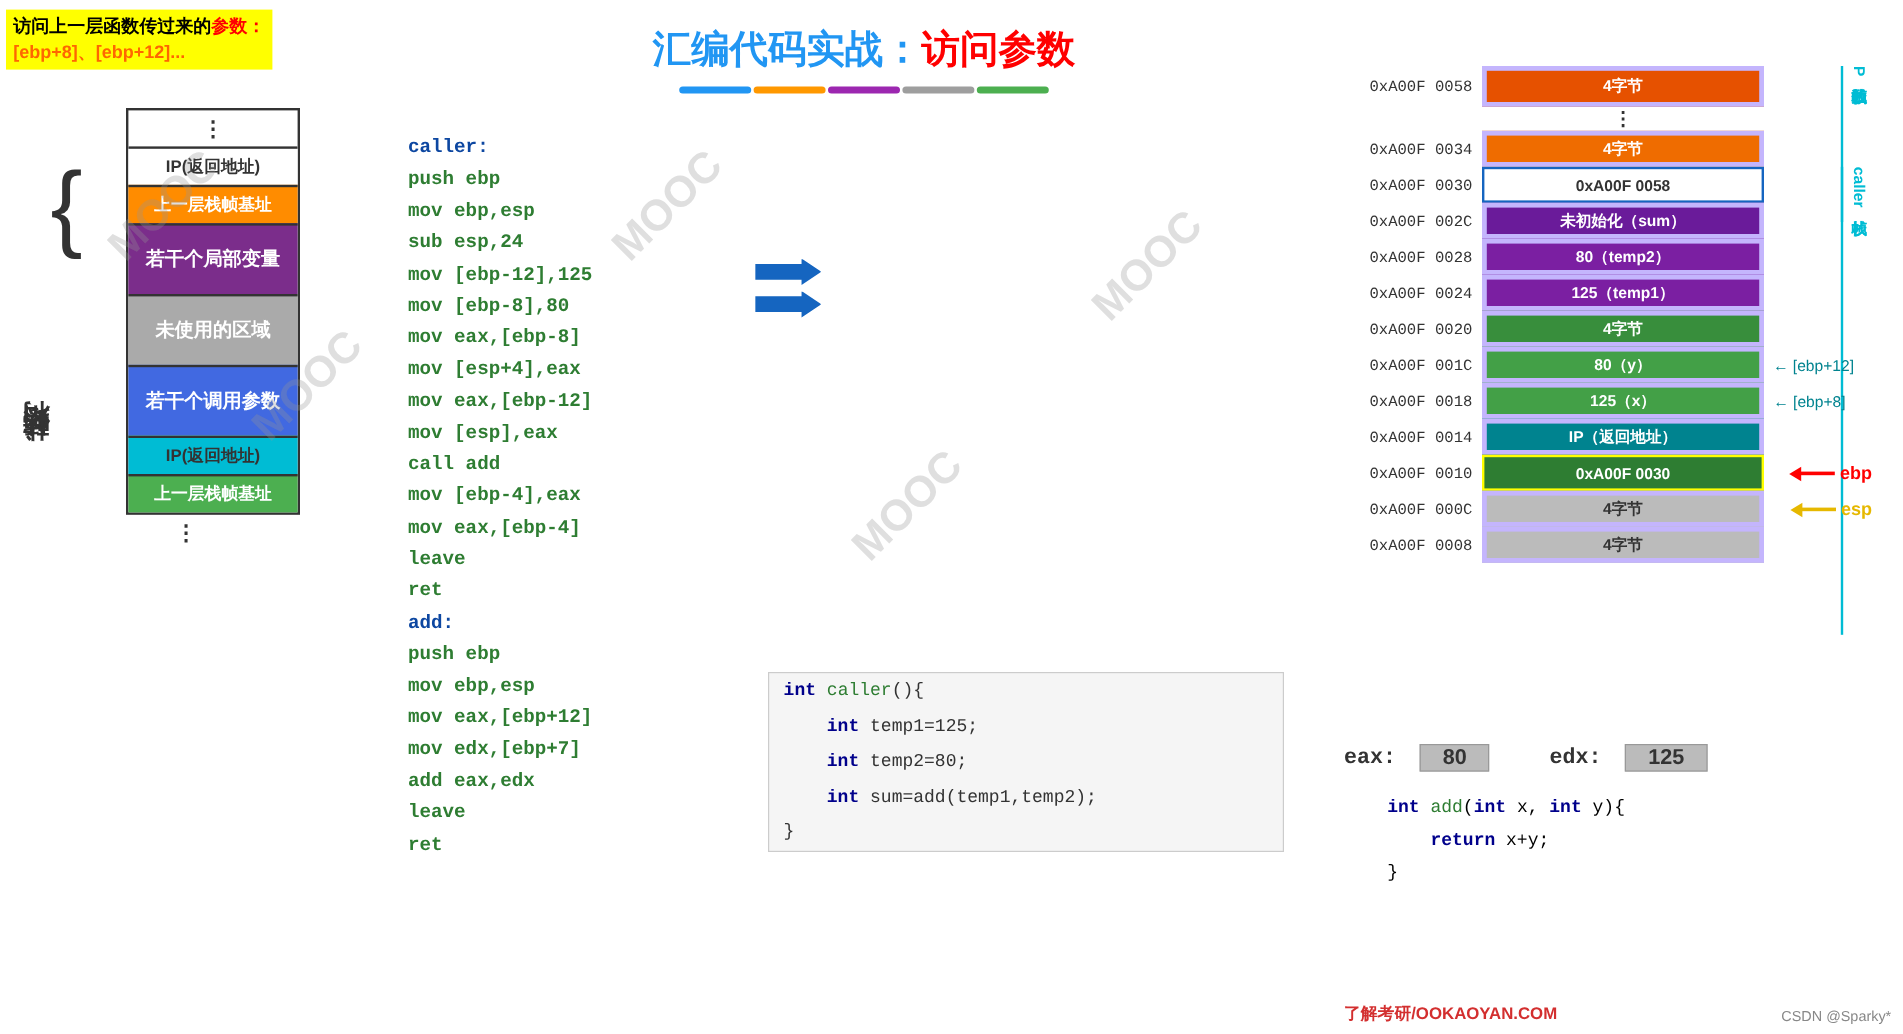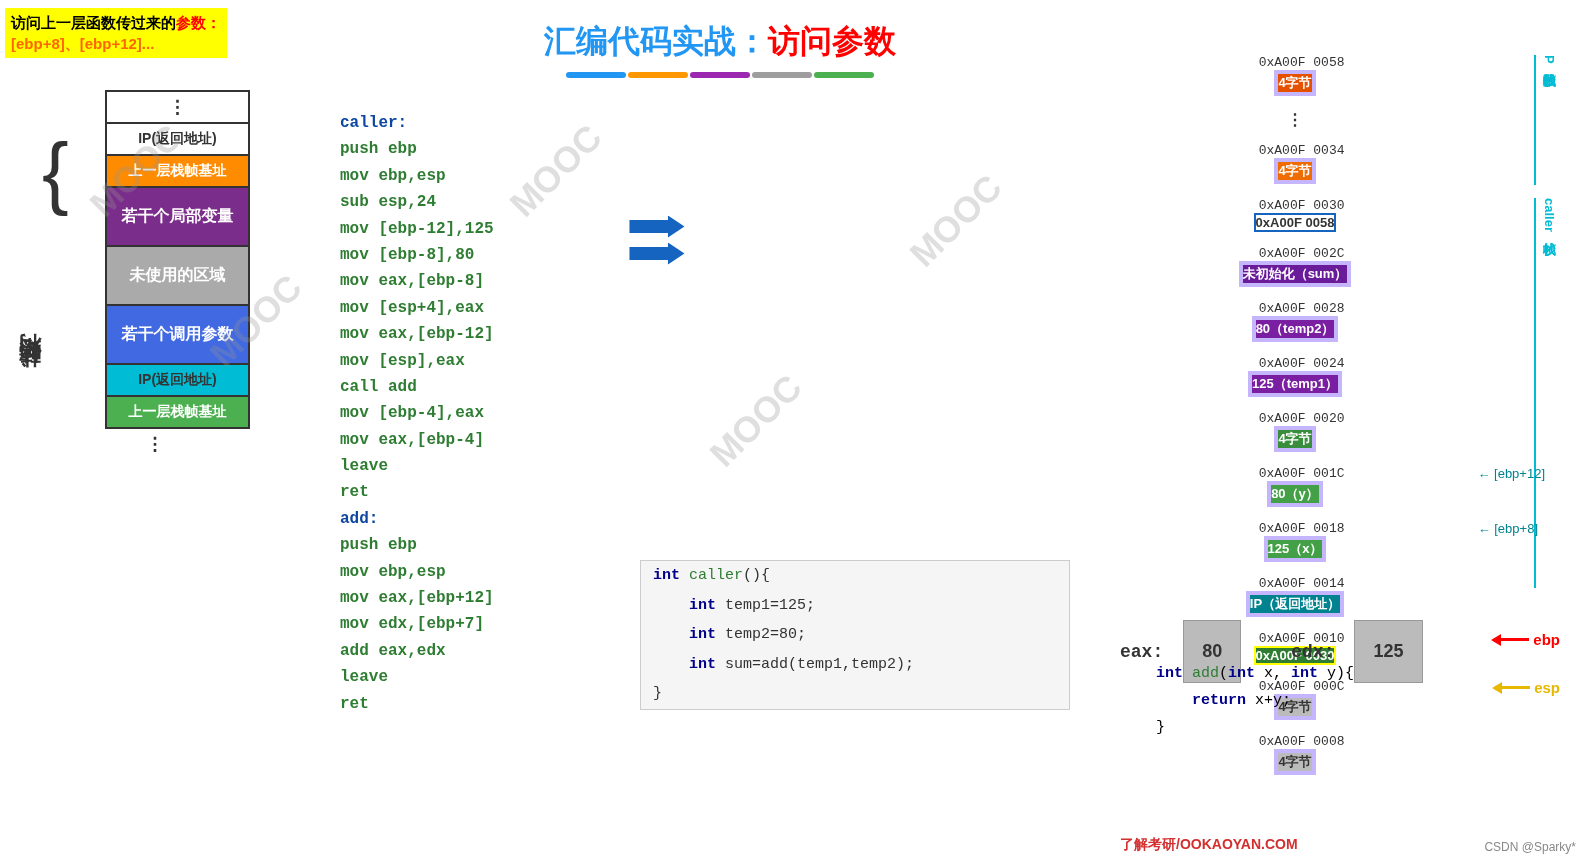--- a/index.html
+++ b/index.html
@@ -139,23 +139,22 @@
     
     .mem-stack {
       position: absolute;
       top: 55px;
       left: 1120px;
       width: 350px;
     }
     .mem-row {
       display: flex;
       align-items: center;
-      margin-bottom: 14px;
+      margin-bottom: 0;
       font-size: 13px;
-      flex-direction: column;
     }
     .mem-addr {
       width: 115px;
       text-align: right;
       padding-right: 8px;
       font-family: 'Courier New', monospace;
       font-size: 13px;
       color: #333;
       flex-shrink: 0;
     }
@@ -195,21 +194,21 @@
       font-size: 18px;
       font-weight: bold;
       color: #333;
       font-family: 'Courier New', monospace;
     }
     .reg-value {
       background: #bbb;
       color: #333;
       font-size: 18px;
       font-weight: bold;
-      padding: 20px 18px;
+      padding: 0 18px;
       border: 1px solid #999;
     }
 
     
     .int-add-box {
       position: absolute;
       top: 660px;
       left: 1156px;
       font-size: 15px;
       font-family: 'Courier New', monospace;

